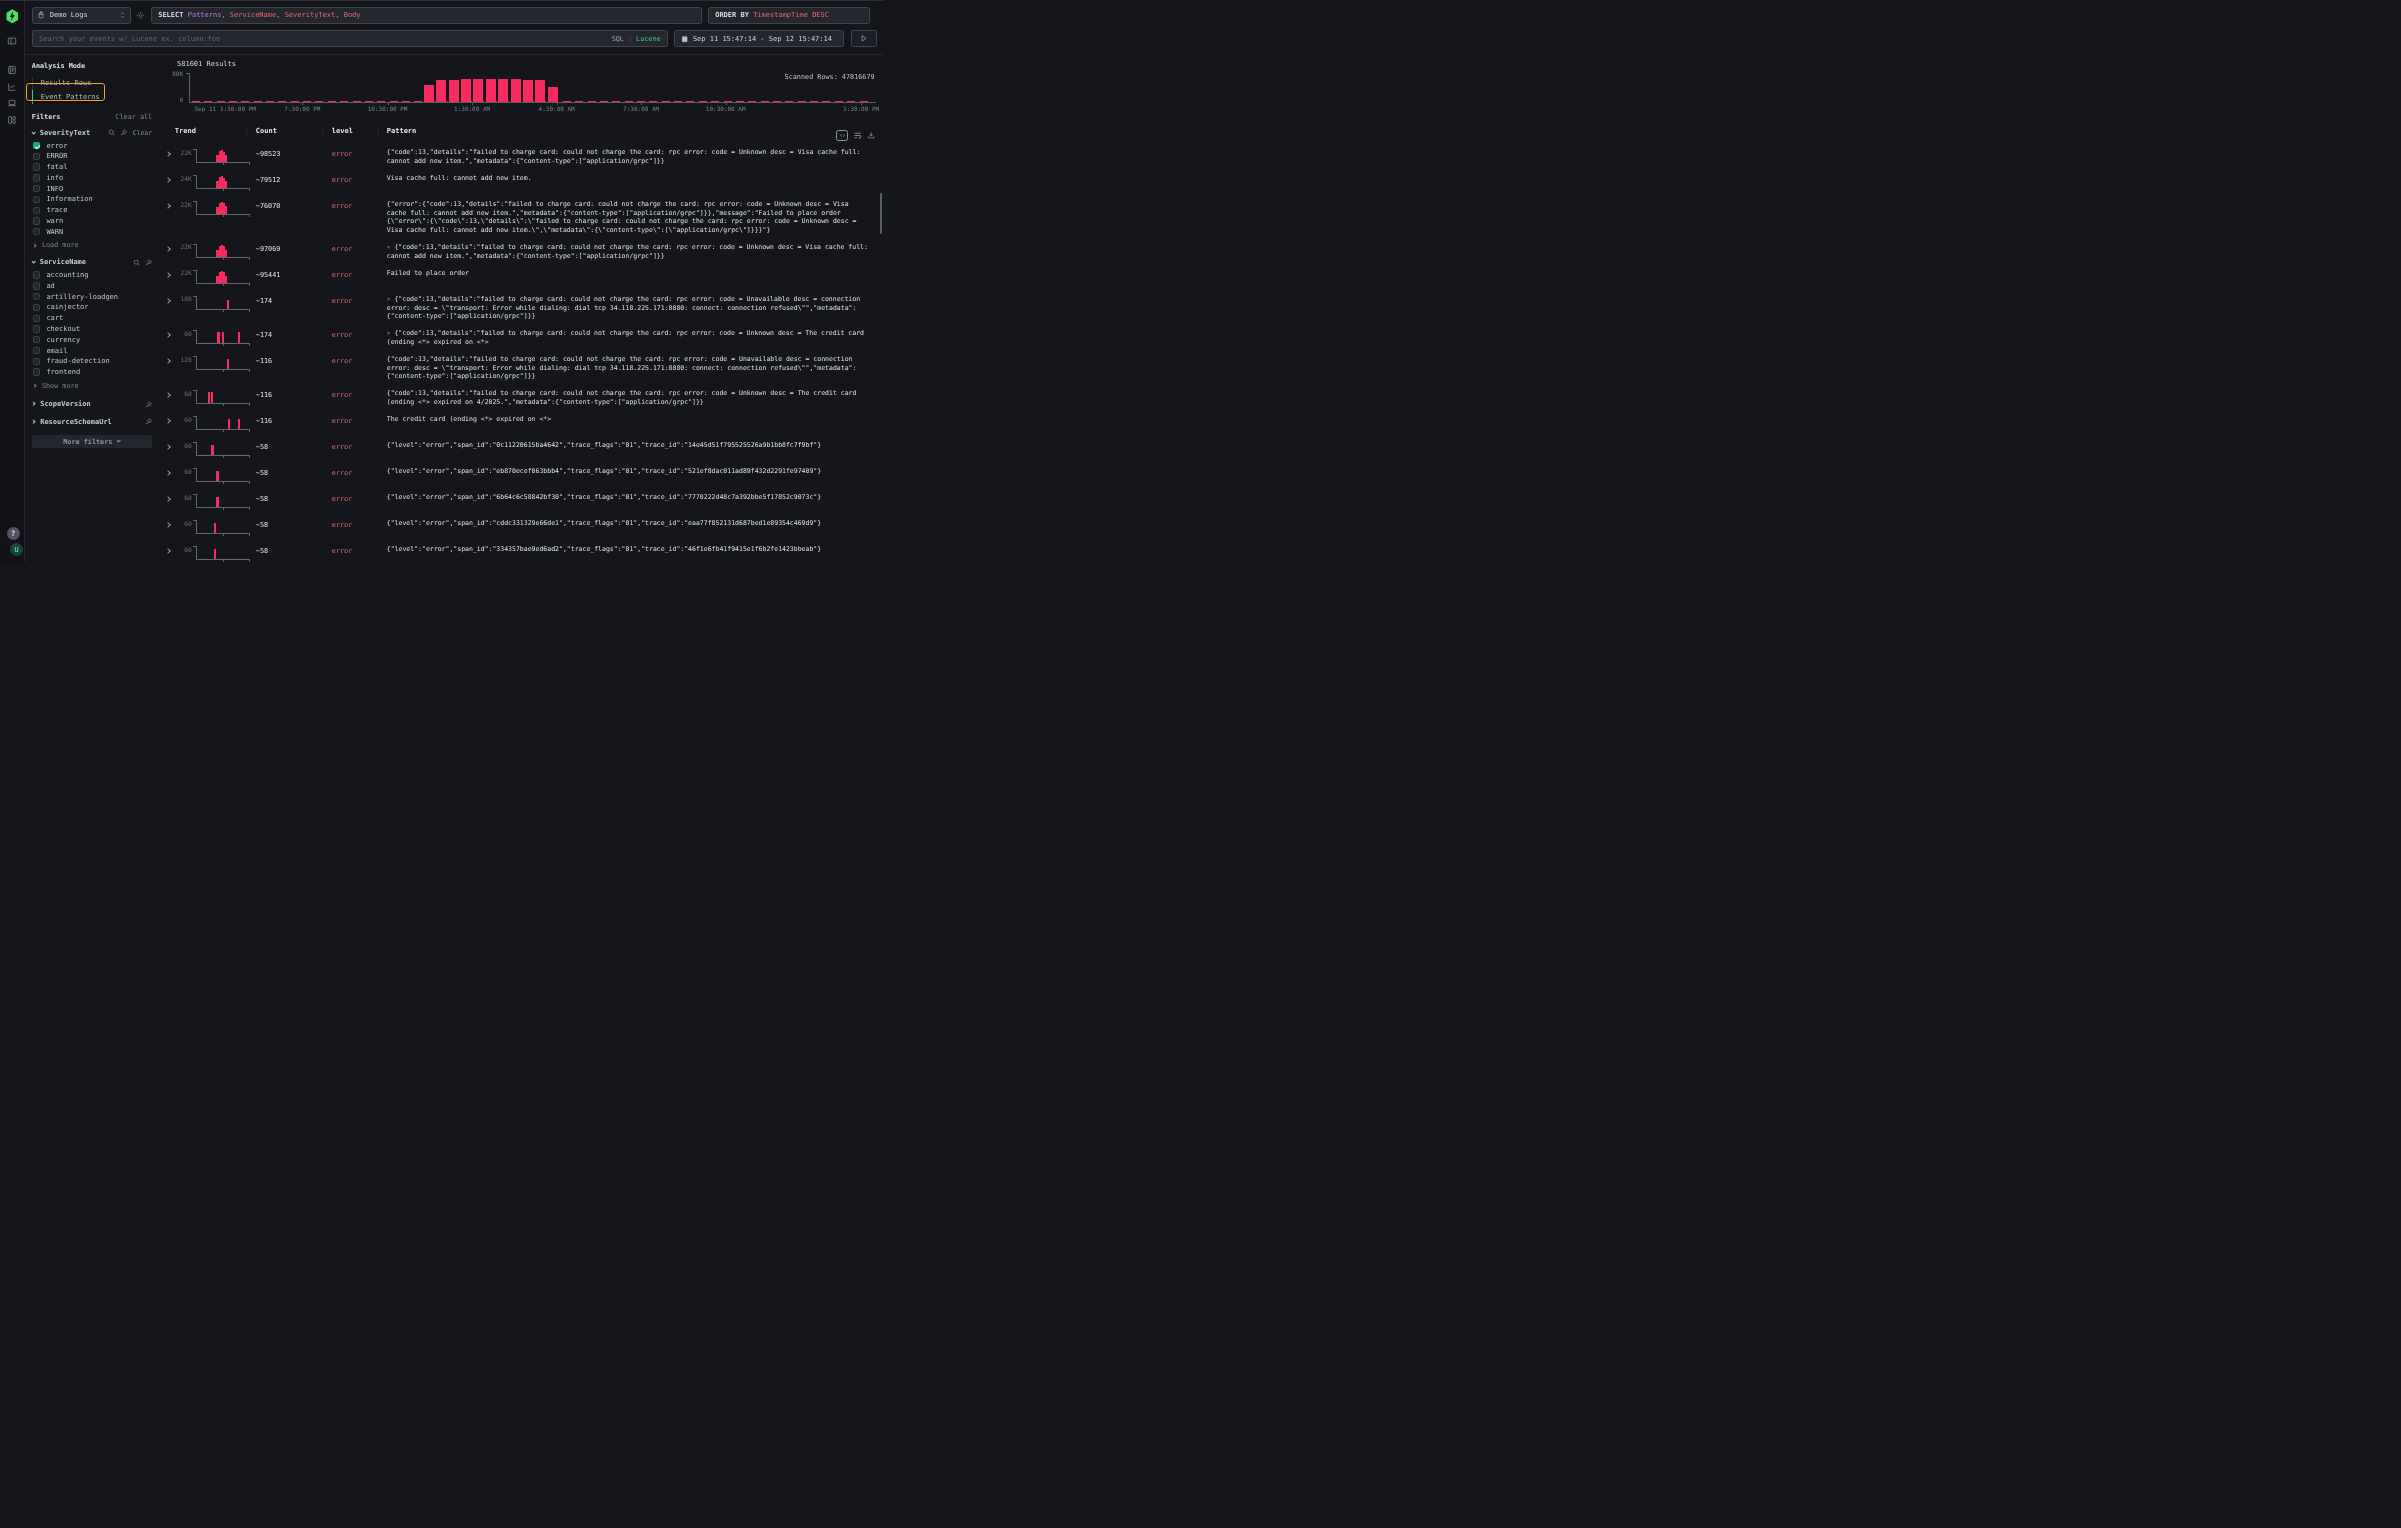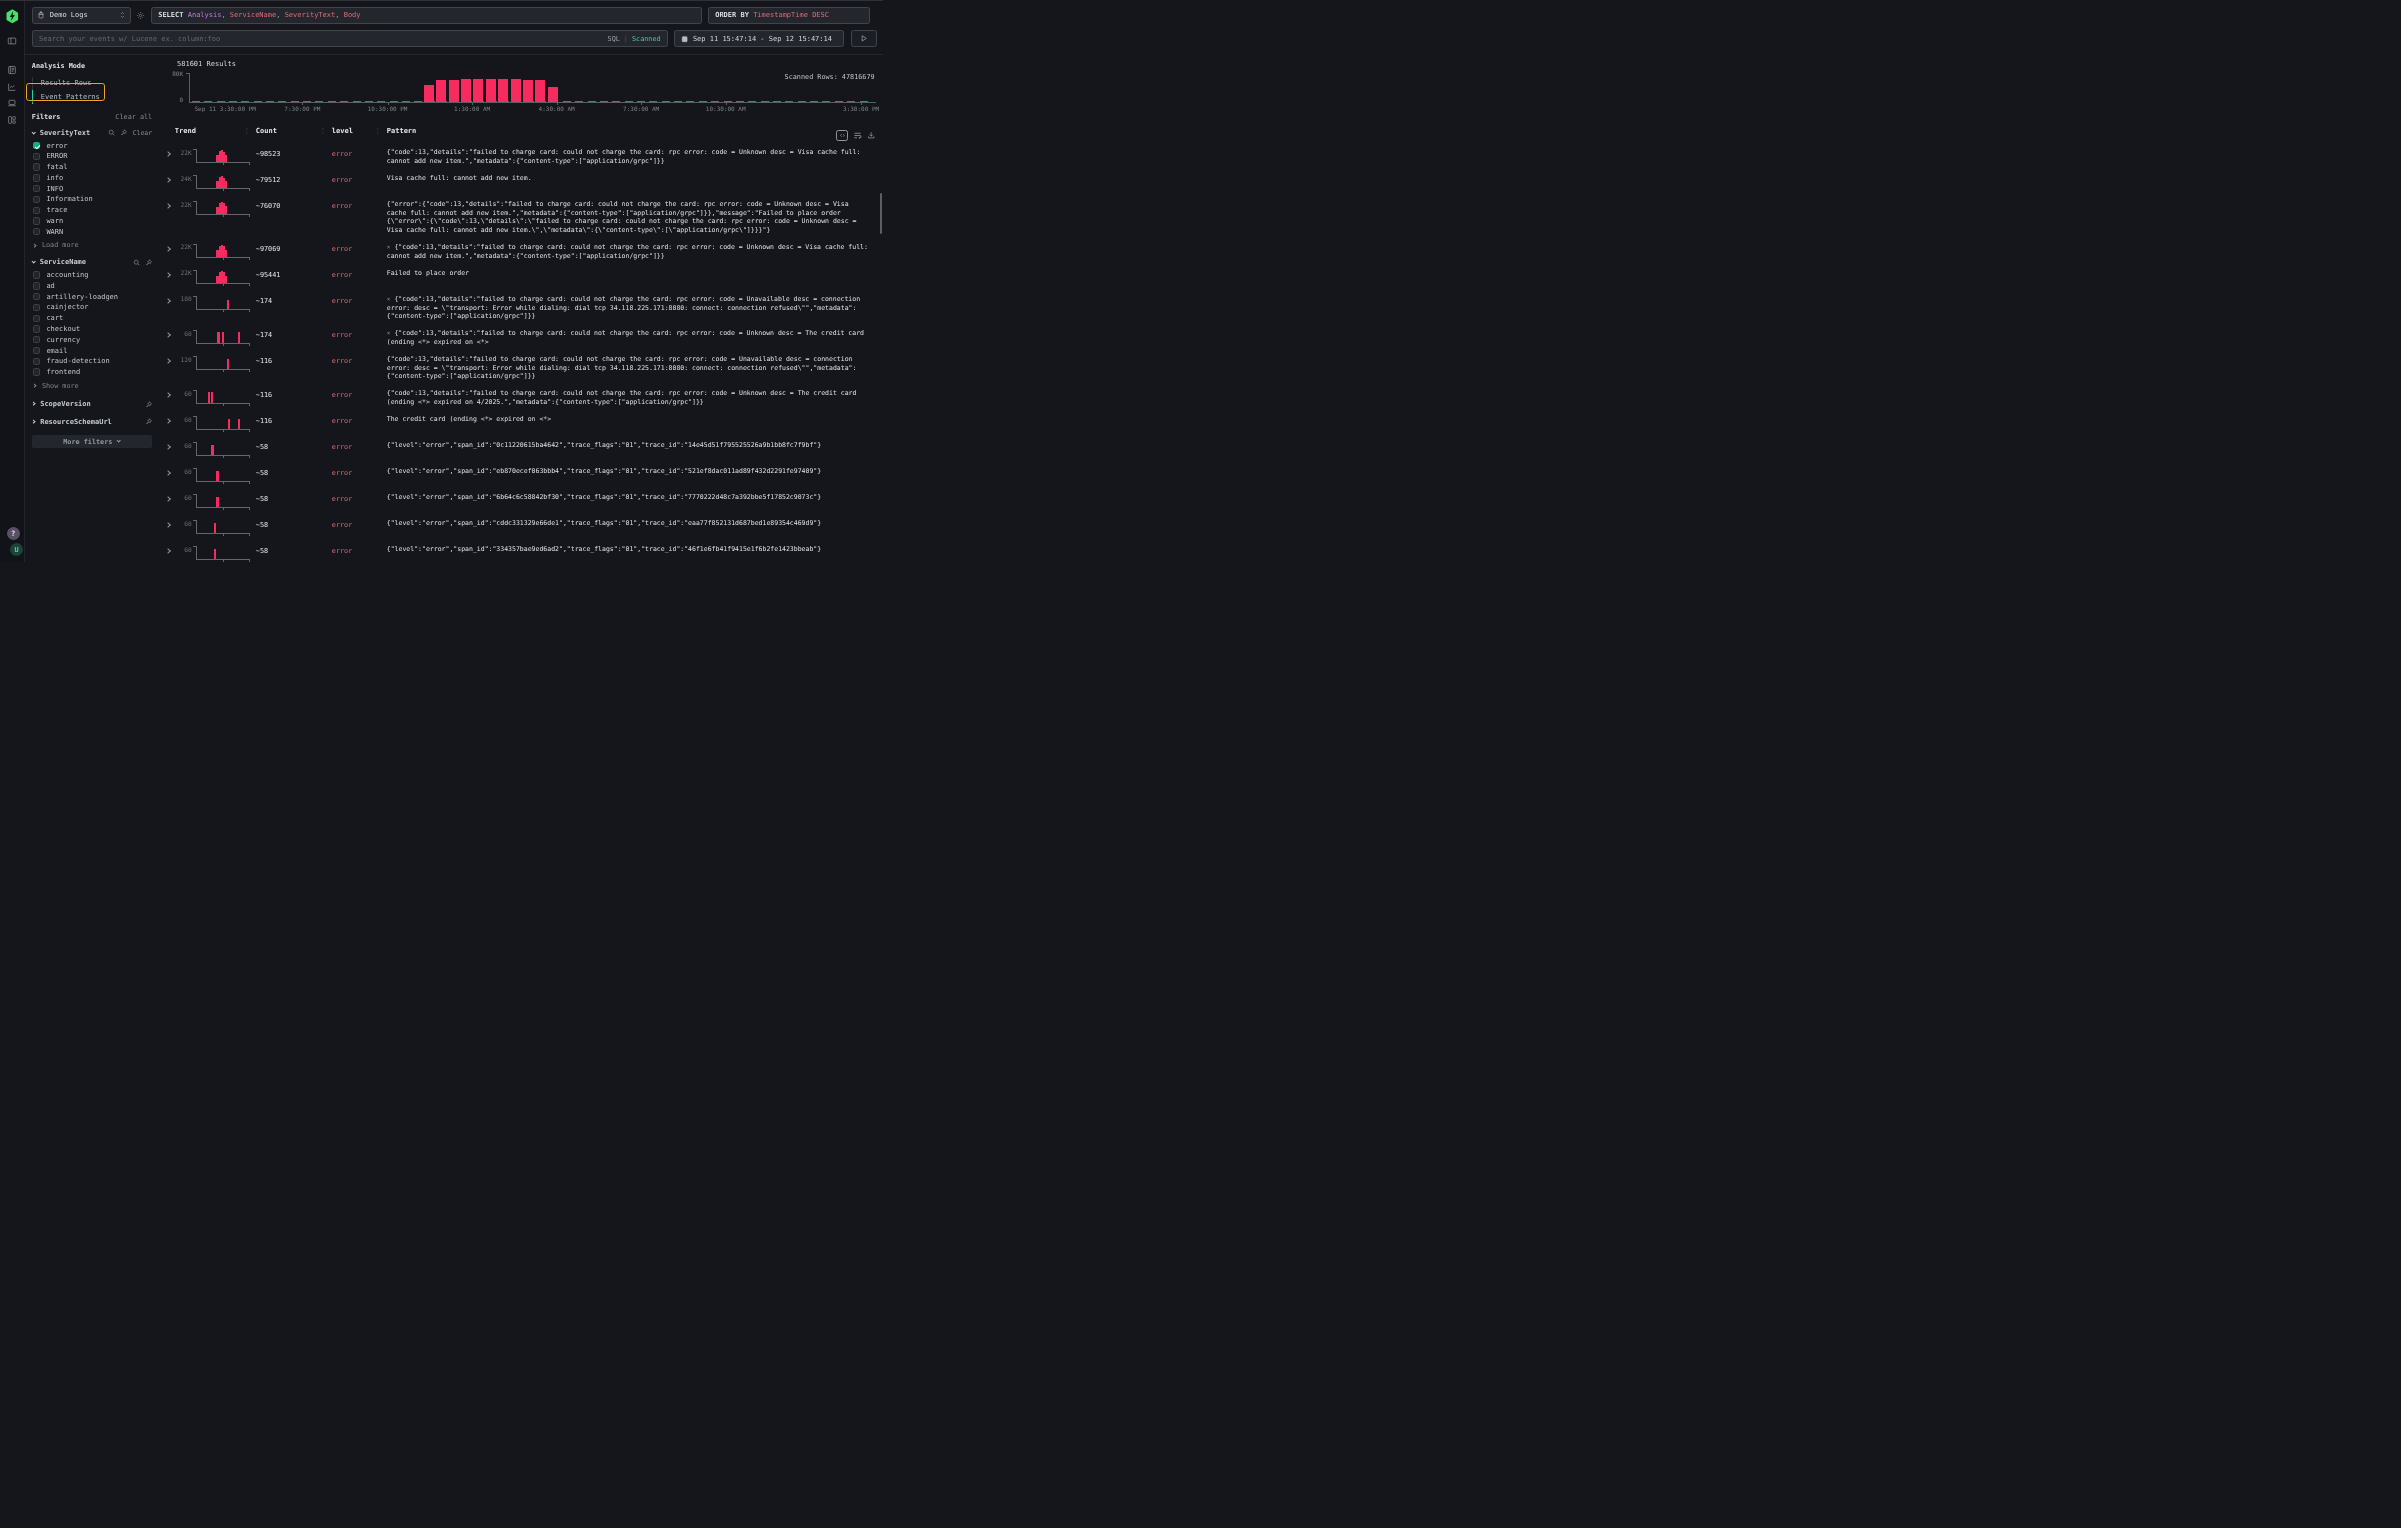--- a/index.html
+++ b/index.html
@@ -172,29 +172,29 @@
           <polyline points="2,10 5,13 8,10"></polyline>
         </svg>
     </span>
   </div>
   <span class="gearbtn">
     <svg width="9" height="9" viewBox="0 0 24 24" fill="none" stroke="currentColor" stroke-width="1.6">
         <circle cx="12" cy="12" r="3.2"></circle>
         <path d="M12 2.5v3M12 18.5v3M2.5 12h3M18.5 12h3M5.3 5.3l2.1 2.1M16.6 16.6l2.1 2.1M18.7 5.3l-2.1 2.1M7.4 16.6l-2.1 2.1"></path>
       </svg>
   </span>
-  <div class="box query-box"><span class="kw">SELECT</span><span> </span><span class="fpurple">Analysis</span><span class="cm">, </span><span class="fred">ServiceName</span><span class="cm">, </span><span class="fred">SeverityText</span><span class="cm">, </span><span class="fred">Body</span></div>
+  <div class="box query-box"><span class="kw">SELECT</span><span> </span><span class="fpurple">Patterns</span><span class="cm">, </span><span class="fred">ServiceName</span><span class="cm">, </span><span class="fred">SeverityText</span><span class="cm">, </span><span class="fred">Body</span></div>
   <div class="box order-box"><span class="kw">ORDER BY</span><span> </span><span class="fred">TimestampTime DESC</span></div>
 
   <div class="box search-box" style="position:absolute">
     <input type="text" value="" placeholder="Search your events w/ Lucene ex. column:foo" style="">
     <span class="lang-toggle">
       <span class="lang-sql">SQL</span>
       <span class="lang-sep">|</span>
-      <span class="lang-lucene">Scanned</span>
+      <span class="lang-lucene">Lucene</span>
     </span>
   </div>
   <div class="box date-box">
     <span>
       <svg width="7.3" height="8" viewBox="0 0 24 24" fill="none" stroke="#b9bec5" stroke-width="1.7">
           <rect x="4" y="5" width="16" height="16" rx="2" fill="#b9bec5"></rect>
           <line x1="8" y1="2" x2="8" y2="6"></line>
           <line x1="16" y1="2" x2="16" y2="6"></line>
         </svg>
     </span>

